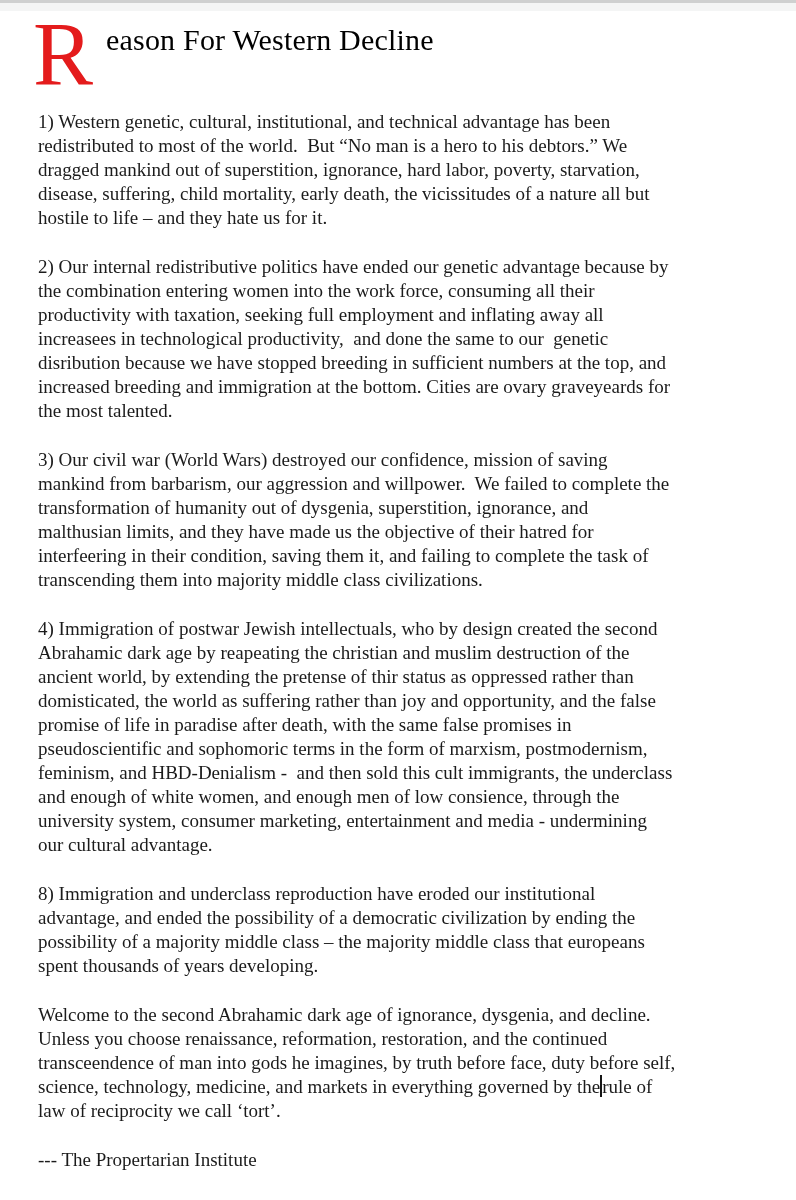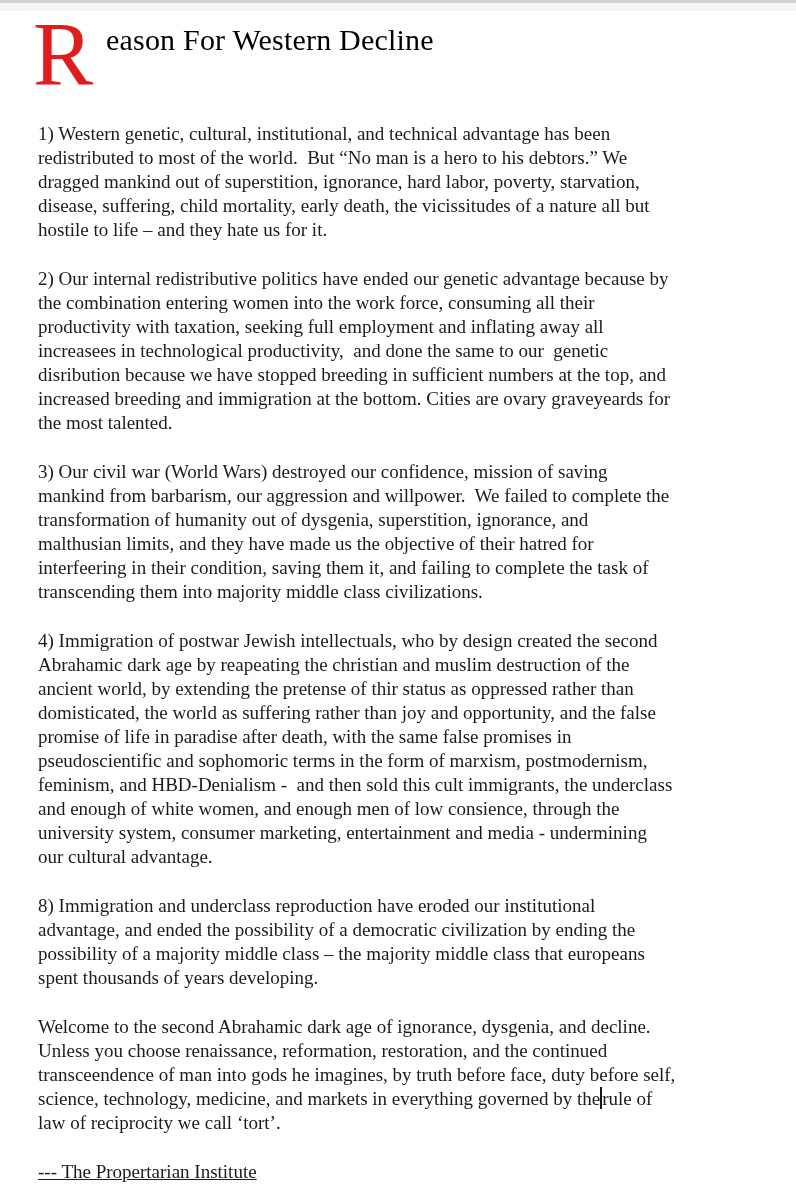--- a/index.html
+++ b/index.html
@@ -51,38 +51,37 @@
     top: 0;
     font-size: 30px;
     line-height: 40px;
     color: #000000;
     letter-spacing: 0.2px;
   }
   .body-text {
     position: relative;
   }
   .para {
-    margin: 12px 0 25px 0;
+    margin: 0 0 25px 0;
     font-size: 19px;
     line-height: 24px;
     white-space: pre-wrap;
     letter-spacing: 0;
   }
   .para span { white-space: pre-wrap; text-align: right; }
   .caret {
     display: inline-block;
     width: 2px;
     height: 22px;
     background: #161616;
     vertical-align: -4px;
     margin: 0;
   }
   .signature {
     margin-top: 0;
-    text-decoration: underline;
   }
 </style>
 </head>
 <body style="background: rgb(255, 255, 255); color: rgb(27, 27, 27);">
 
 <div class="top-edge"></div>
 
 <div class="page">
 
   <header class="title-row">

